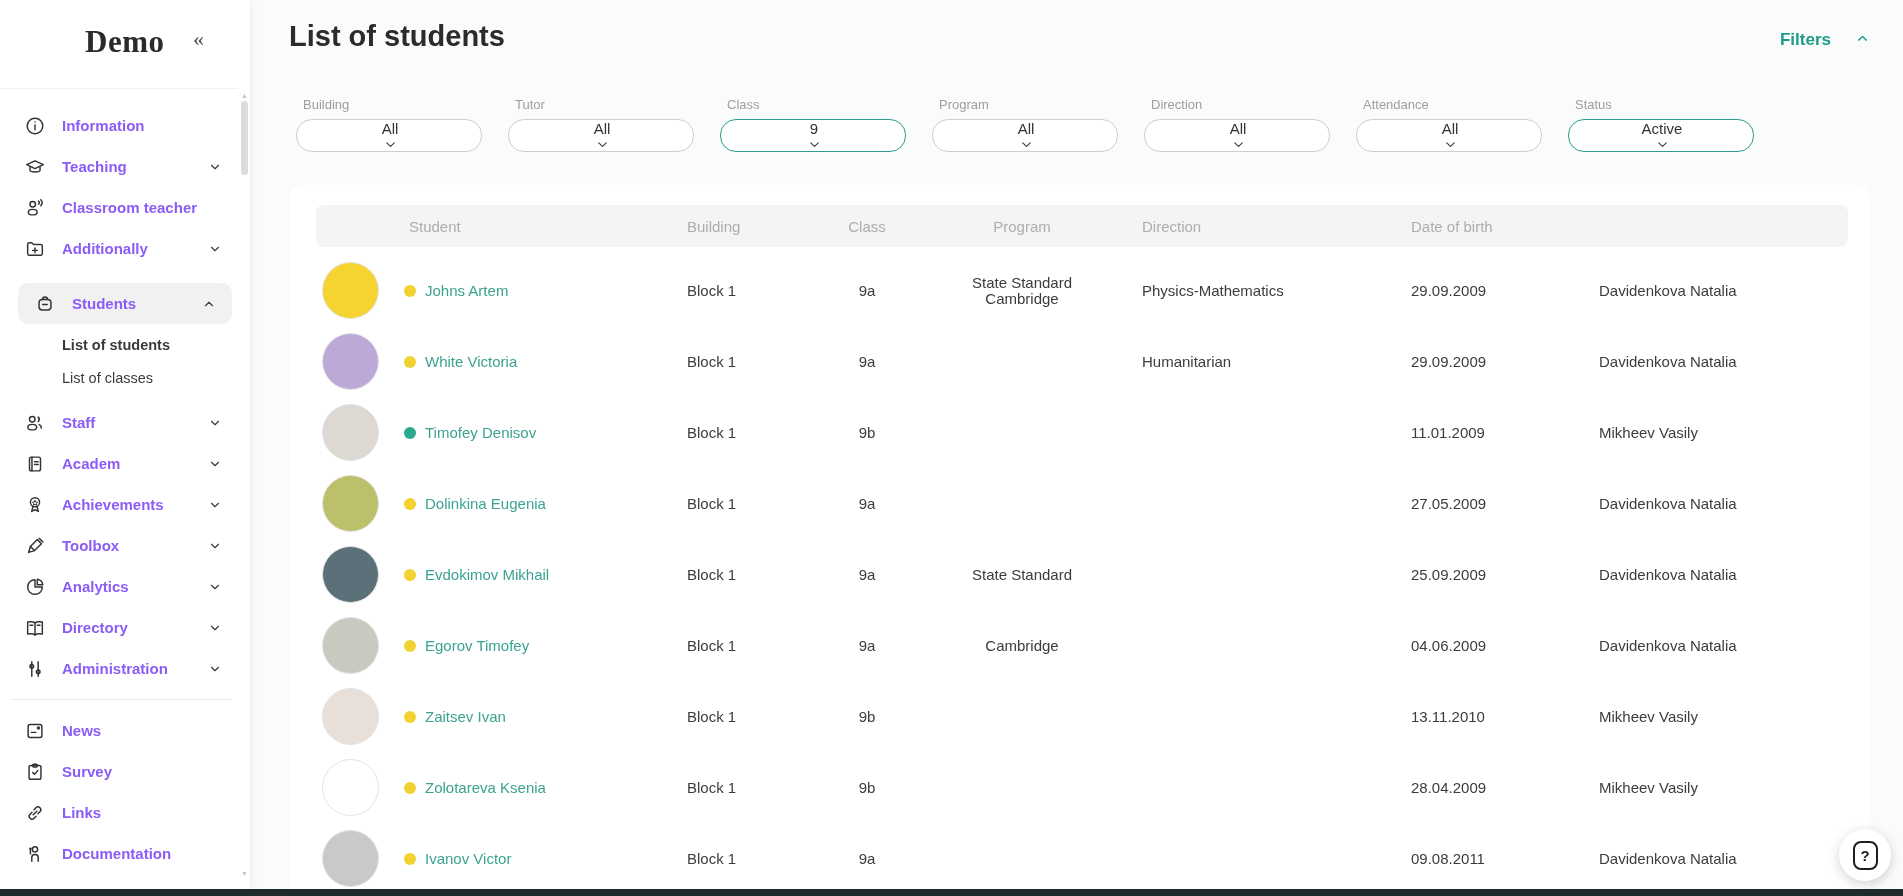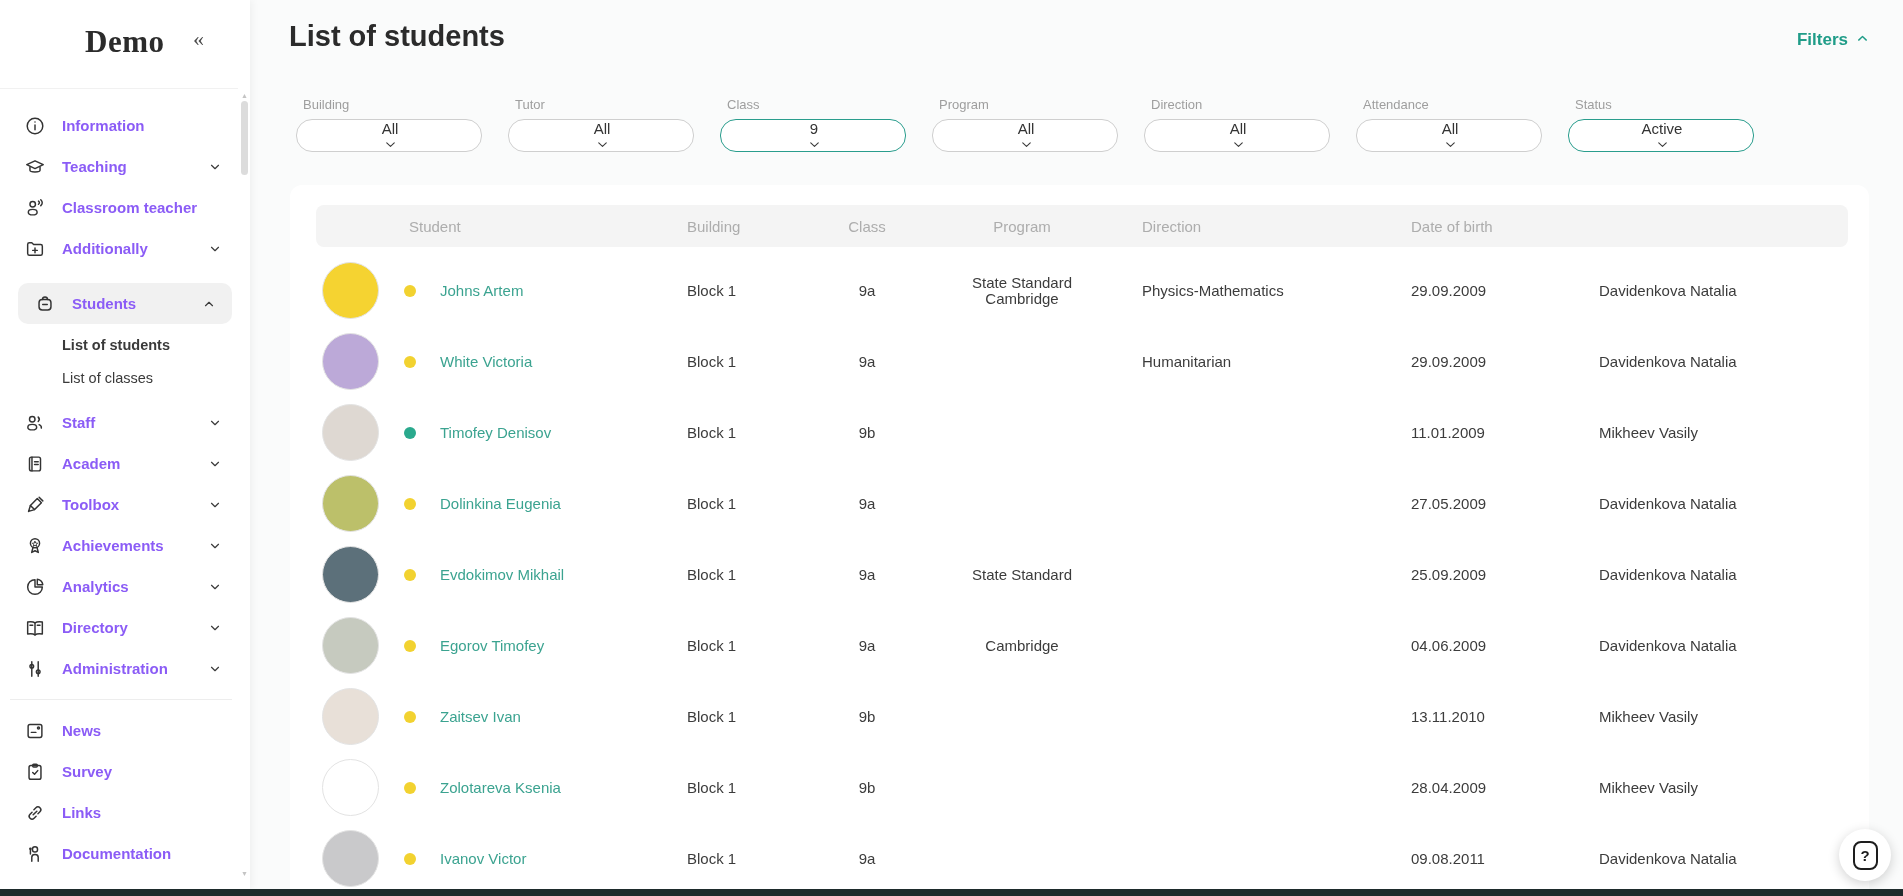--- a/index.html
+++ b/index.html
@@ -26,21 +26,21 @@
   .sub-wrap { padding:4px 0 8px 0; }
   .nav-divider { height:1px; background:#ededed; margin:10px 6px 10px 10px; }
   
   .sb-track { position:absolute; right:2px; top:92px; bottom:12px; width:7px; z-index:3; }
   .sb-arrow { position:absolute; left:0; width:7px; font-size:7px; color:#c4c4c4; line-height:7px; text-align:center; }
   .sb-thumb { position:absolute; left:0; top:9px; width:7px; height:74px; background:#dcdcdc; border-radius:4px; }
 
   
   .main { position:absolute; left:250px; top:0; right:0; bottom:7px; }
   .page-title { position:absolute; left:39px; top:20px; font-size:29px; font-weight:700; color:#2b2b2b; }
-  .filters-toggle { position:absolute; right:33px; top:30px; display:flex; align-items:center; gap:7px;
+  .filters-toggle { position:absolute; right:33px; top:30px; display:flex; align-items:center; gap:24px;
                     color:#1f9c88; font-weight:700; font-size:17px; cursor:pointer; }
   .filters-toggle svg { stroke:#1f9c88; fill:none; stroke-width:2.6; stroke-linecap:round; stroke-linejoin:round; }
 
   .filters-row { position:absolute; left:46px; top:97px; display:flex; gap:26px; }
   .filter { width:186px; }
   .filter-label { font-size:13px; color:#9e9e9e; margin:0 0 7px 7px; }
   .filter-box { height:33px; background:#fff; border:1px solid #cfcfcf; border-radius:16px;
                 display:flex; align-items:center; justify-content:space-between;
                 padding:0 13px 0 15px; font-size:15px; color:#333; cursor:pointer;flex-direction:column; }
   .filter-box.highlight { border:1.5px solid #2a9d8d; }
@@ -52,21 +52,21 @@
            height:42px; align-items:center; background:#f4f4f4; border-radius:8px;
            color:#adadad; font-size:15px; }
   .tbody { margin-top:8px; }
   .trow { display:grid; grid-template-columns:88px 283px 130px 100px 210px 269px 188px 1fr;
           height:71px; align-items:center; font-size:15px; color:#3c3c3c; cursor:pointer; }
   .th-student { padding-left:5px; }
   .center { text-align:center; }
   .pl { padding-left:15px; }
   .avatar { width:57px; height:57px; margin-left:6px; border-radius:50%; border:1px solid #e3e3e3;
             background:#eee; }
-  .c-student { display:flex; align-items:center; gap:24px; }
+  .c-student { display:flex; align-items:center; gap:9px; }
   .dot { width:12px; height:12px; border-radius:50%; flex:none; }
   .sname { color:#3ba390; cursor:pointer; }
   .c-program span { display:inline-block; max-width:140px; line-height:16px; }
 
   .help-fab { position:absolute; left:1839px; top:829px; width:52px; height:52px; border-radius:50%;
               background:#fff; box-shadow:0 3px 12px rgba(0,0,0,.18); display:flex; align-items:center;
               justify-content:center; cursor:pointer; z-index:5; }
   .help-glyph { width:25px; height:29px; border:2.5px solid #1d1d1d; border-radius:8px; display:flex;
                 align-items:center; justify-content:center; font-size:15px; font-weight:700; color:#1d1d1d; }
 
@@ -191,42 +191,42 @@
         <span class="chev">
             <svg width="14" height="14" viewBox="0 0 24 24">
               <polyline points="6,9 12,15 18,9"></polyline>
             </svg>
           </span>
       </div>
 
       <div class="nav-item">
         <span class="nicon">
           <svg class="ic" width="22" height="22" viewBox="0 0 24 24">
+              <circle cx="12" cy="9" r="5"></circle>
+              <path d="M12 7l.9 1.8 2 .2-1.5 1.3.5 2-1.9-1.1-1.9 1.1.5-2L9.1 9l2-.2z" stroke-width="1"></path>
+              <path d="M9.8 13.6L8.4 19l3.6-1.8 3.6 1.8-1.4-5.4"></path>
+            </svg>
+        </span>
+        <span>Achievements</span>
+        <span class="chev">
+            <svg width="14" height="14" viewBox="0 0 24 24">
+              <polyline points="6,9 12,15 18,9"></polyline>
+            </svg>
+          </span>
+      </div>
+
+      <div class="nav-item">
+        <span class="nicon">
+          <svg class="ic" width="22" height="22" viewBox="0 0 24 24">
               <path d="M5 19l2-6.5L14.5 5l4.5 4.5L11.5 17z"></path>
               <path d="M7 12.5L11.5 17"></path>
               <path d="M16.5 3.5l4 4"></path>
             </svg>
         </span>
         <span>Toolbox</span>
-        <span class="chev">
-            <svg width="14" height="14" viewBox="0 0 24 24">
-              <polyline points="6,9 12,15 18,9"></polyline>
-            </svg>
-          </span>
-      </div>
-
-      <div class="nav-item">
-        <span class="nicon">
-          <svg class="ic" width="22" height="22" viewBox="0 0 24 24">
-              <circle cx="12" cy="9" r="5"></circle>
-              <path d="M12 7l.9 1.8 2 .2-1.5 1.3.5 2-1.9-1.1-1.9 1.1.5-2L9.1 9l2-.2z" stroke-width="1"></path>
-              <path d="M9.8 13.6L8.4 19l3.6-1.8 3.6 1.8-1.4-5.4"></path>
-            </svg>
-        </span>
-        <span>Achievements</span>
         <span class="chev">
             <svg width="14" height="14" viewBox="0 0 24 24">
               <polyline points="6,9 12,15 18,9"></polyline>
             </svg>
           </span>
       </div>
 
       <div class="nav-item">
         <span class="nicon">
           <svg class="ic" width="22" height="22" viewBox="0 0 24 24">

